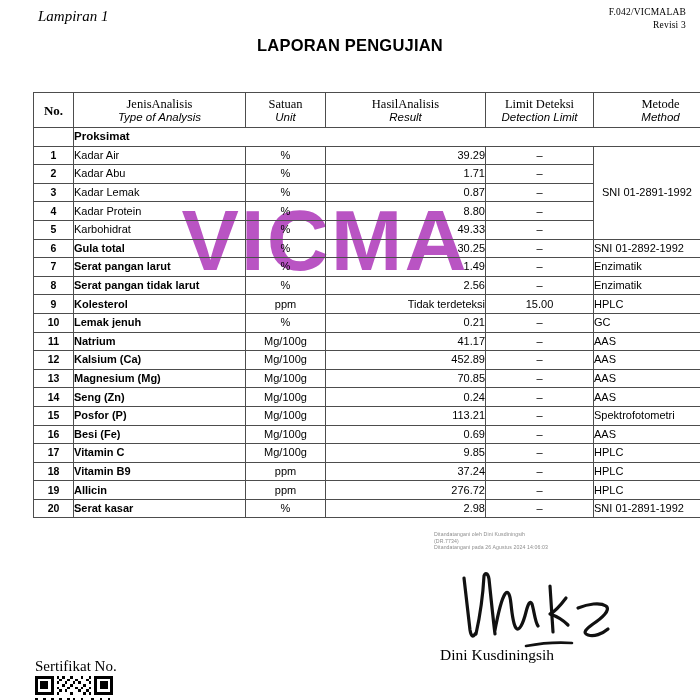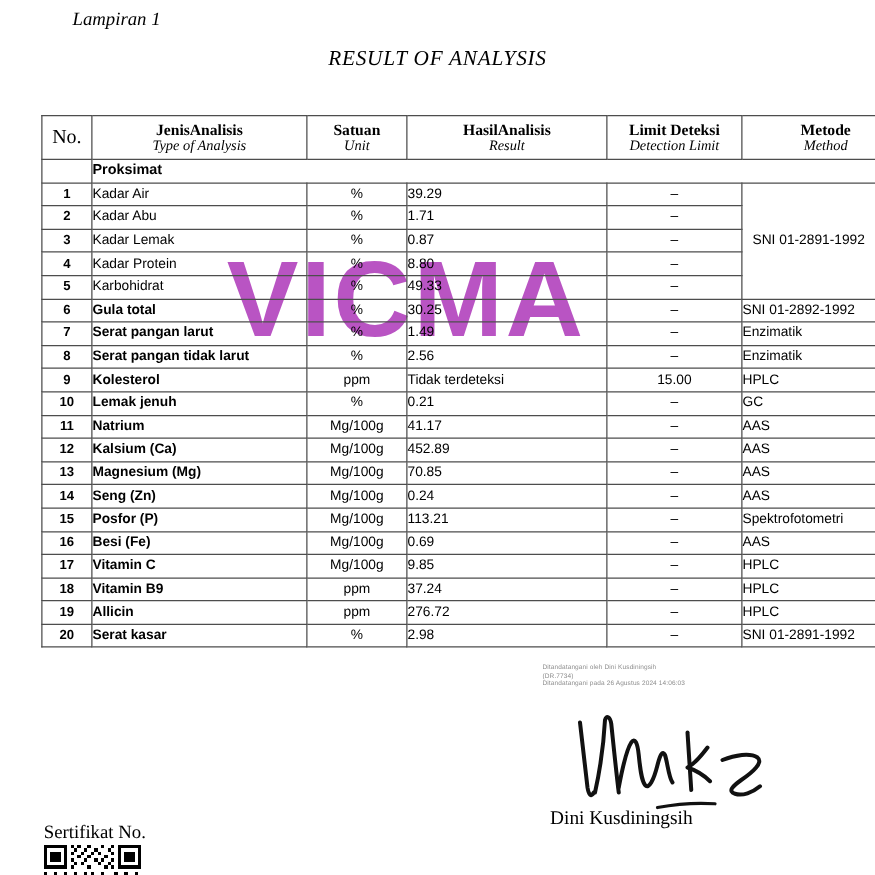--- a/index.html
+++ b/index.html
@@ -21,21 +21,20 @@
     position: absolute;
     top: 6px; left: 0; right: 0;
     height: 34px;
   }
   .lampiran {
     position: absolute;
     left: 38px; top: 2px;
     font-family: "Liberation Serif", serif;
     font-style: italic;
     font-size: 15px;
-    margin-left: 20px;
   }
   .doc-code {
     position: absolute;
     right: 14px; top: 0;
     text-align: right;
     font-family: "Liberation Serif", serif;
     font-size: 9.5px;
     line-height: 13px;
     letter-spacing: .2px;
   }
@@ -107,49 +106,49 @@
   }
   thead th {
     height: 34px;
     background: transparent;
     font-weight: normal;
     padding: 2px 2px;
   }
   .h-id {
     display: block;
     font-family: "Liberation Serif", serif;
-    font-weight: bold;
+    font-weight: normal;
     font-size: 12.5px;
     line-height: 14px;
     text-align: center;
   }
   .h-en {
     display: block;
-    font-family: Liberation Serif, serif;
+    font-family: Liberation Sans, sans-serif;
     font-style: italic;
     font-size: 11.5px;
     line-height: 13px;
   }
   .h-no {
     font-family: "Liberation Serif", serif;
-    font-weight: normal;
-    font-size: 16px;
+    font-weight: bold;
+    font-size: 13px;
     margin-top: 16px;
   }
 
   tbody td {
     height: 17.6px;
     font-family: "Liberation Sans", sans-serif;
     font-size: 11px;
     line-height: 13px;
   }
   td.c-no { text-align: center; font-weight: bold; font-size: 10.5px; }
   td.c-name { text-align: left; padding-left: 8px; }
   td.c-unit { text-align: center; }
-  td.c-result { text-align: left; }
+  td.c-result { text-align: right; }
   td.c-limit { text-align: center; }
   td.c-method { text-align: left; padding-left: 8px; }
   td.c-method.merged { text-align: left; padding-left: 8px; }
 
   td.bold { font-weight: bold; }
   .group-row td {
     text-align: left;
     padding-left: 8px;
     font-weight: bold;
     font-size: 11.5px;
@@ -224,24 +223,28 @@
     width: 78px;
     height: 40px;
     overflow: hidden;
   }
 </style>
 </head>
 <body>
 
 <div class="top-row">
   <div class="lampiran">Lampiran 1</div>
+  <div class="doc-code">
+    <div>F.042/VICMALAB</div>
+    <div>Revisi 3</div>
+  </div>
 </div>
 
 <div class="titles">
-  <div class="title-sub">RESULT OF ANALYSIS</div>
+  <div class="title-main">LAPORAN PENGUJIAN</div>
 </div>
 
 <div class="watermark">
   <span>VICMA</span>
 </div>
 
 <div class="table-wrap">
   <table class="report">
     <colgroup>
       <col class="w-no">

